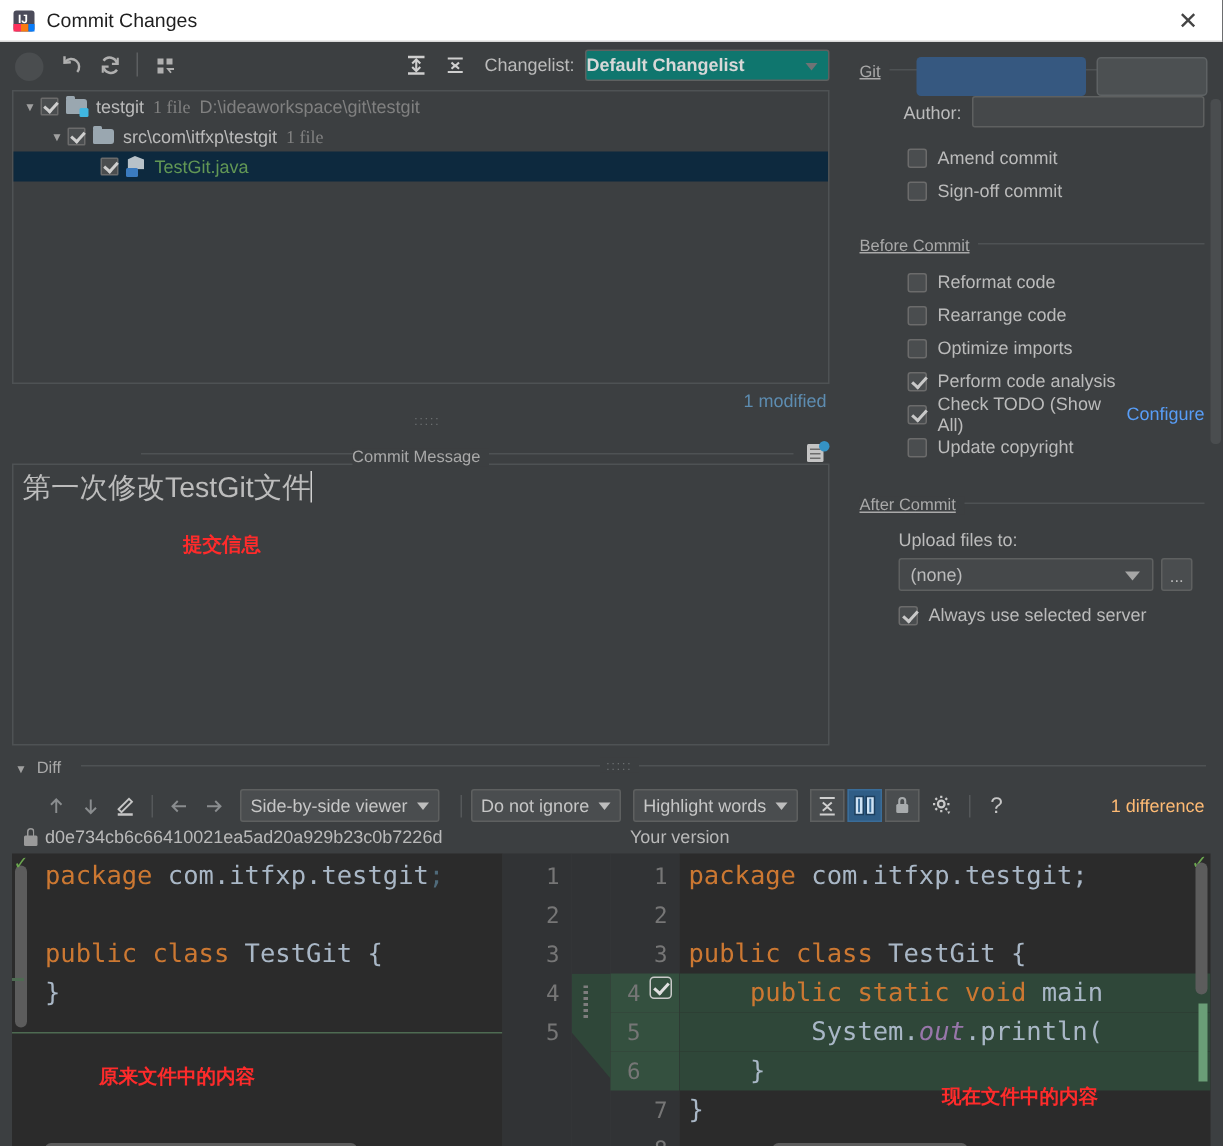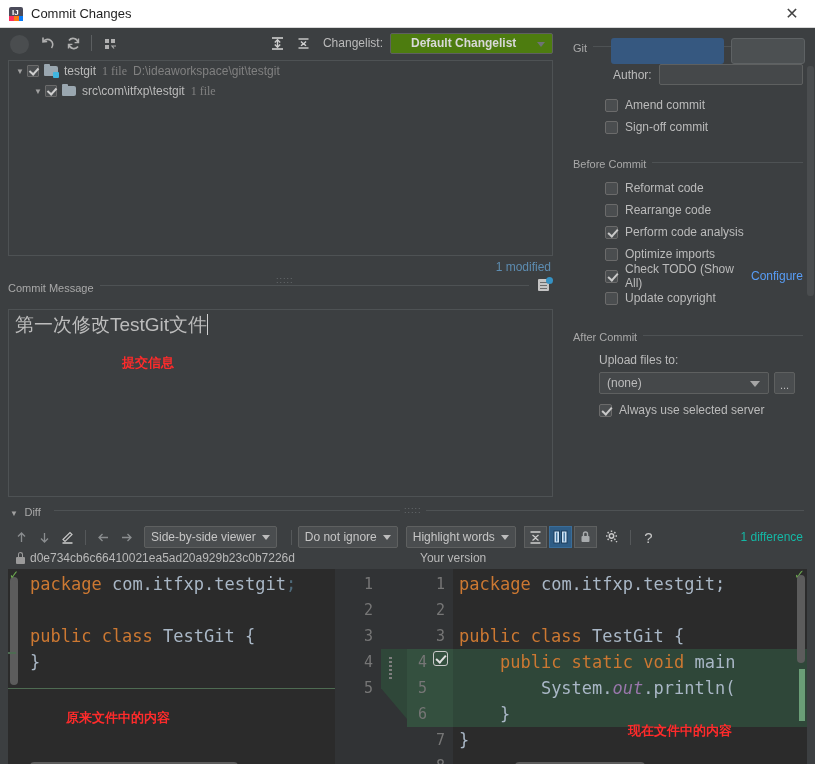--- a/index.html
+++ b/index.html
@@ -33,22 +33,22 @@
   .leftcol { position:absolute; left:0; top:0; width:561px; height:736px; }
 
   .ct-toolbar { height: 30px; display:flex; align-items:center; padding: 0 8px; }
   .tbtn { width: 26px; height: 24px; display:flex; align-items:center; justify-content:center;
           color:#a9b7c6; }
   .tbtn svg { display:block; }
   .tsep { width:1px; height:16px; background:#5c5f61; margin: 0 5px; }
   .spacer { flex: 1 1 auto; }
   .cl-label { font-size:12px; color:#bbbbbb; margin: 0 7px 0 6px; }
   .cl-combo {
-    width: 163px; height: 21px; background:#4d7c0f; border:1px solid #5e6060;
-    display:flex; align-items:center; padding-left:20px; font-size:12px;
+    width: 163px; height: 21px; background:#0f766e; border:1px solid #5e6060;
+    display:flex; align-items:center; padding-left:0; font-size:12px;
     font-weight:bold; color:#d8d8d8; position:relative; border-radius:2px;
   }
   .cl-combo .arr { position:absolute; right:7px; top:8px; width:0;height:0;
     border-left:4px solid transparent;border-right:4px solid transparent;border-top:5px solid #6f7375;}
 
   
   .tree-wrap { position:absolute; left:8px; top:32px; width:545px; height:196px;
     background:#3c3f41; border:1px solid #4e5254; }
   .trow { height:20px; display:flex; align-items:center; font-size:12px; color:#bbbbbb; padding-left:4px; }
   .trow.sel { background:#0d293e; }
@@ -68,44 +68,44 @@
   .jicon .q { position:absolute; left:0px; bottom:0px; width:8px; height:6px; background:#3b7bbf; border-radius:1px;}
   .tname { color:#bbbbbb; }
   .tname.link { color:#629755; }
   .tmeta { color:#808080; margin-left:6px;font-family:Liberation Serif, serif; }
   .tpath { color:#808080; margin-left:6px; }
 
   .modline { position:absolute; right:10px; top:232px; font-size:12px; color:#5d8cb0;text-align:center; }
   .griphandle { position:absolute; left:276px; top:247px; font-size:9px; color:#6b6e70; letter-spacing:1px;}
 
   
-  .cm-hdr { position:absolute; left:8px; top:250px; width:545px; height:14px; }
+  .cm-hdr { position:absolute; left:8px; top:267px; width:545px; height:14px;text-align:center; }
   .cm-hdr .lbl { font-size:11px; color:#a9a9a9; background:#3c3f41; padding-right:6px; position:relative; z-index:2; display:inline-block;}
   .cm-hdr .rule { position:absolute; left:86px; right:24px; top:7px; height:1px; background:#4e5254; }
   .cm-hdr .hist { position:absolute; right:0; top:-1px; width:16px; height:15px; }
   .cm-hdr .hist .pg { position:absolute; left:1px; top:2px; width:11px; height:12px; background:#c4c4c4; border-radius:1px;}
   .cm-hdr .hist .ln { position:absolute; left:3px; width:7px; height:1px; background:#6c6c6c;}
   .cm-hdr .hist .cl { position:absolute; right:0px; top:0px; width:7px; height:7px; background:#3592c4; border-radius:50%;}
 
   .cm-box { position:absolute; left:8px; top:281px; width:545px; height:188px;
             background:#3c3f41; border:1px solid #4e5254; }
   .cm-text { font-size:19px; color:#bcbcbc; padding: 2px 6px; white-space:pre; position:relative;
              font-family: "Liberation Sans", sans-serif; }
   .caret { display:inline-block; width:1px; height:21px; background:#d0d0d0; vertical-align:-4px; }
   .anno-cm { position:absolute; left:113px; top:44px; font-size:13px; color:#fe2b2b; font-weight:bold; }
 
   
   .rightcol { position:absolute; left:561px; top:0; width:254px; height:472px; overflow:hidden; }
   .grp { position:relative; margin: 0 12px 0 12px; }
   .grp-hdr { position:relative; height:16px; }
   .grp-hdr .t { font-size:11px; color:#a9a9a9; background:#3c3f41; padding-right:6px; position:relative; z-index:2;}
   .grp-hdr .r { position:absolute; left:0; right:0; top:8px; height:1px; background:#4e5254; }
-  .grp-hdr .t { display:inline-block; }
-
-  .field-row { display:flex; align-items:center; margin: 10px 0 0 40px; }
+  .grp-hdr .t { display:inline-block;text-decoration:underline; }
+
+  .field-row { display:flex; align-items:center; margin: 10px 0 0 9px; justify-content: flex-end; }
   .field-row .fl { font-size:12px; color:#bbbbbb; margin-right:7px; }
   .author-input { width:155px; height:21px; background:#45484a; border:1px solid #5e6060; border-radius:2px;}
 
   .opt { display:flex; align-items:center; height:22px; margin-left:32px; font-size:12px; color:#bbbbbb; }
   .opt .cb2 { width:13px; height:13px; border:1px solid #6b6b6b; background:#4a4d4f;
               margin-right:7px; position:relative; flex:0 0 auto; border-radius:2px; }
   .opt .cb2.on:after { content:""; position:absolute; left:4px; top:0px; width:4px; height:8px;
               border:solid #c9c9c9; border-width:0 2px 2px 0; transform:rotate(42deg);}
   .cfg-link { color:#589df6; margin-left:5px; }
 
@@ -120,31 +120,31 @@
 
   .rscroll { position:absolute; right:1px; top:38px; width:7px; height:230px; background:#4a4d4f; border-radius:3px;}
 
   
   .diff-hdr { position:absolute; left:8px; top:474px; width:800px; height:16px; }
   .diff-hdr .tri { display:inline-block; color:#a0a0a0; font-size:8px; width:12px; }
   .diff-hdr .t { font-size:11px; color:#a9a9a9; display:inline-block; }
   .diff-hdr .r { position:absolute; left:46px; right:4px; top:8px; height:1px; background:#4e5254; }
   .diff-hdr .g { position:absolute; left:392px; top:3px; font-size:9px; color:#6b6e70; letter-spacing:1px; background:#3c3f41; padding:0 4px;}
 
-  .diff-tb { position:absolute; left:0; top:496px; width:815px; height:26px; display:flex; align-items:center; padding-left:10px;}
+  .diff-tb { position:absolute; left:0; top:496px; width:815px; height:26px; display:flex; align-items:center; padding-left:26px;}
   .dibtn { width:23px; height:22px; display:flex; align-items:center; justify-content:center; color:#8a8d8f; }
   .dsep { width:1px; height:15px; background:#55585a; margin:0 6px; }
   .dcombo { height:22px; background:#4a4d4f; border:1px solid #5e6060; border-radius:2px;
             display:flex; align-items:center; padding:0 6px; font-size:12px; color:#c6c6c6; margin-right:8px;}
   .dcombo .ar { margin-left:6px; width:0;height:0;border-left:4px solid transparent;
                 border-right:4px solid transparent;border-top:5px solid #bdbdbd;}
   .tgl { width:23px; height:22px; border:1px solid #5e6060; background:#4a4d4f; display:flex;
          align-items:center; justify-content:center; border-radius:0; }
   .tgl.act { background:#2f5d86; border-color:#3a6d99; }
-  .diffcount { position:absolute; right:12px; top:502px; font-size:12px; color:#14b8a6; }
+  .diffcount { position:absolute; right:12px; top:502px; font-size:12px; color:#fdba74; }
 
   .ver-row { position:absolute; left:0; top:522px; width:815px; height:18px; }
   .ver-row .lock { position:absolute; left:16px; top:2px; width:9px; height:12px;}
   .ver-row .lock .sh { position:absolute; left:0; bottom:0; width:9px; height:7px; background:#9a9a9a; border-radius:1px;}
   .ver-row .lock .bw { position:absolute; left:2px; top:0; width:5px; height:6px; border:1.5px solid #9a9a9a; border-bottom:none; border-radius:3px 3px 0 0;}
   .ver-row .hash { position:absolute; left:30px; top:1px; font-size:12px; color:#b9b9b9; }
   .ver-row .yours{ position:absolute; left:420px; top:1px; font-size:12px; color:#b9b9b9; }
 
   
   .diffarea { position:absolute; left:8px; top:541px; width:799px; height:204px; display:flex; }
@@ -287,20 +287,29 @@
       <div class="trow" style="padding-left:22px;">
         <span class="tri">▼</span>
         <span class="cb on"></span>
         <span class="ficon">
             <i class="tab"></i>
             <i class="body"></i>
           </span>
         <span class="tname">src\com\itfxp\testgit</span>
         <span class="tmeta">1 file</span>
       </div>
+      <div class="trow sel" style="padding-left:44px;">
+        <span class="tri blank">\u25bc</span>
+        <span class="cb on"></span>
+        <span class="jicon">
+            <i class="p"></i>
+            <i class="q"></i>
+          </span>
+        <span class="tname link">TestGit.java</span>
+      </div>
     </div>
 
     <div class="modline">1 modified</div>
     <div class="griphandle">:::::</div>
 
     <div class="cm-hdr">
       <span class="lbl">Commit Message</span>
       <span class="rule"></span>
       <span class="hist">
         <i class="pg"></i>
@@ -344,26 +353,26 @@
       </div>
       <div class="opt" style="margin-top:7px;">
         <span class="cb2"></span>
         <span>Reformat code</span>
       </div>
       <div class="opt">
         <span class="cb2"></span>
         <span>Rearrange code</span>
       </div>
       <div class="opt">
+        <span class="cb2"></span>
+        <span>Optimize imports</span>
+      </div>
+      <div class="opt">
         <span class="cb2 on"></span>
         <span>Perform code analysis</span>
-      </div>
-      <div class="opt">
-        <span class="cb2"></span>
-        <span>Optimize imports</span>
       </div>
       <div class="opt">
         <span class="cb2 on"></span>
         <span>Check TODO (Show All)</span>
         <span class="cfg-link">Configure</span>
       </div>
       <div class="opt">
         <span class="cb2"></span>
         <span>Update copyright</span>
       </div>

